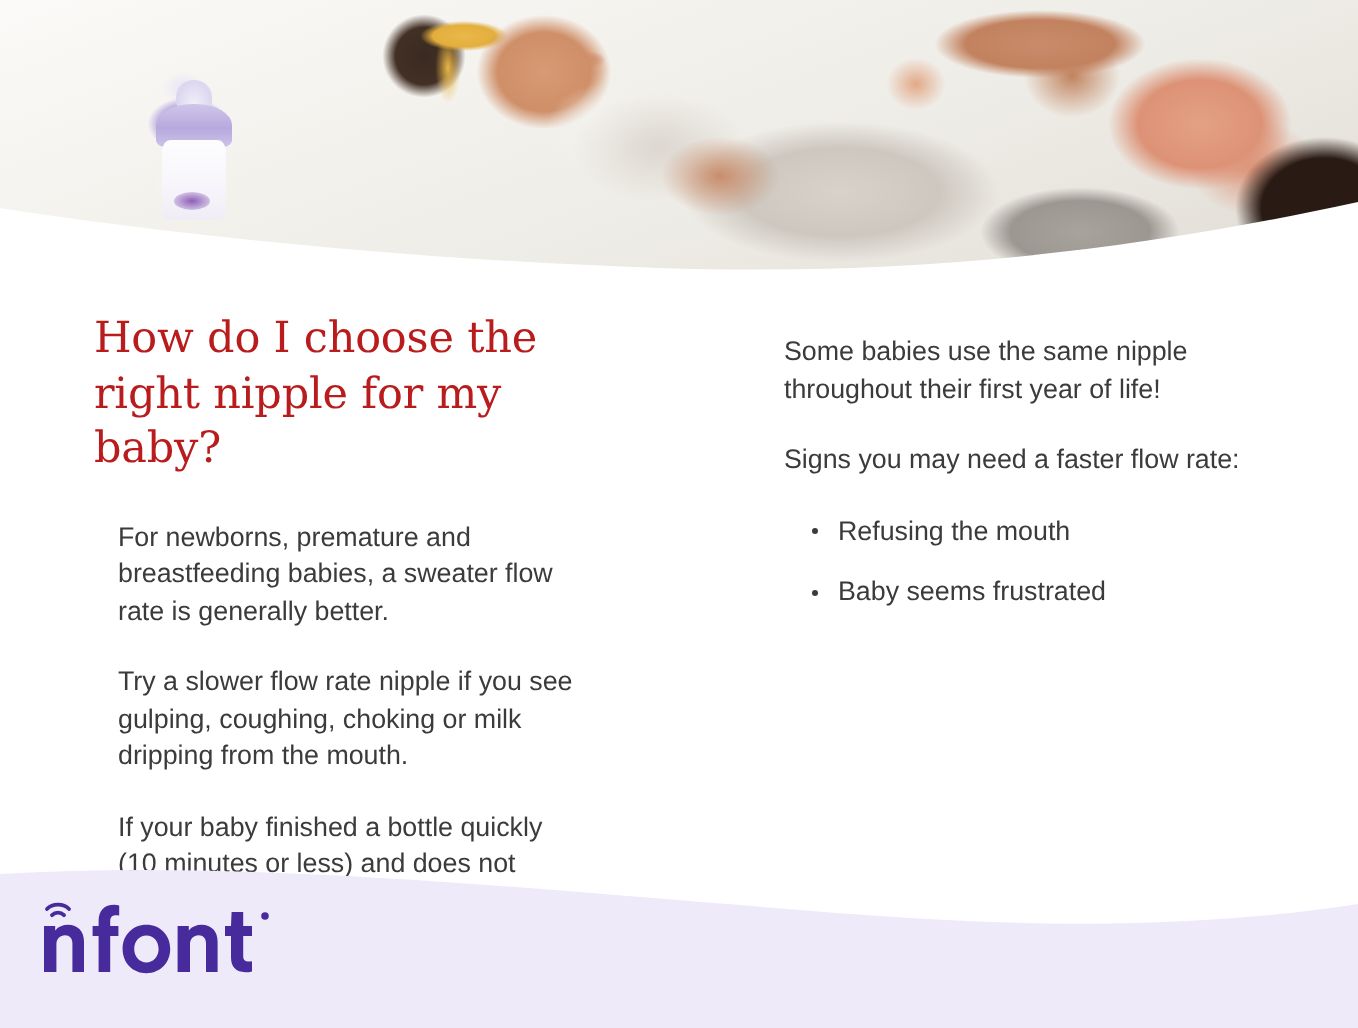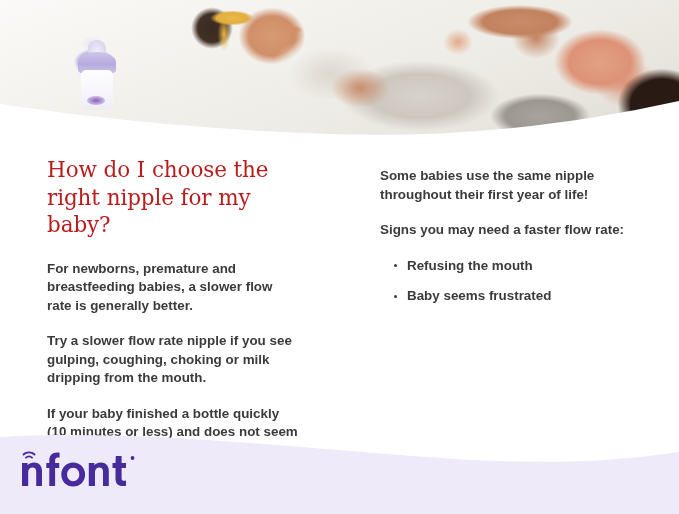--- a/index.html
+++ b/index.html
@@ -135,22 +135,21 @@
     margin: 10px 0 0 0;
     letter-spacing: -0.1px;
   }
   #col-right h2.qheading { font-size: 21.5px; }
 
   p.body, li {
     font-family: "Liberation Sans", sans-serif;
     color: #3b3b3b;
     font-size: 13.4px;
     line-height: 1.38;
-    margin: 0;
-    font-weight: bold;
+    margin: 12px;
   }
   p.body { margin-top: 17px; }
   #col-left p.body:first-of-type,
   #col-right p.body:first-of-type { margin-top: 21px; }
 
   ul.bullets {
     margin: 17px 0 0 0;
     padding: 0;
     list-style: none;
   }
@@ -203,21 +202,21 @@
     <span class="sr">Baby with yellow headband lying on white bedding beside a baby bottle while an adult in a coral knit sweater holds the baby's hand</span>
     <svg id="hero-wave" viewBox="0 0 679 60" preserveAspectRatio="none">
       <path d="M0,17 C90,31 210,43 330,47 C450,51 560,40 679,14 L679,60 L0,60 Z" fill="#ffffff"></path>
     </svg>
   </div>
 
   <div id="content">
 
     <div class="column" id="col-left">
       <h2 class="qheading">How do I choose the right nipple for my baby?</h2>
-      <p class="body">For newborns, premature and breastfeeding babies, a slower flow rate is generally better.</p>
+      <p class="body">For newborns, premature and breastfeeding babies, a sweater flow rate is generally better.</p>
       <p class="body">Try a slower flow rate nipple if you see gulping, coughing, choking or milk dripping from the mouth.</p>
       <p class="body">If your baby finished a bottle quickly (10 minutes or less) and does not seem satisfied, consider going down a level.</p>
     </div>
 
     <div class="column" id="col-right">
       <p class="body">Some babies use the same nipple throughout their first year of life!</p>
       <p class="body">Signs you may need a faster flow rate:</p>
       <ul class="bullets">
         <li>Refusing the mouth</li>
         <li>Baby seems frustrated</li>

